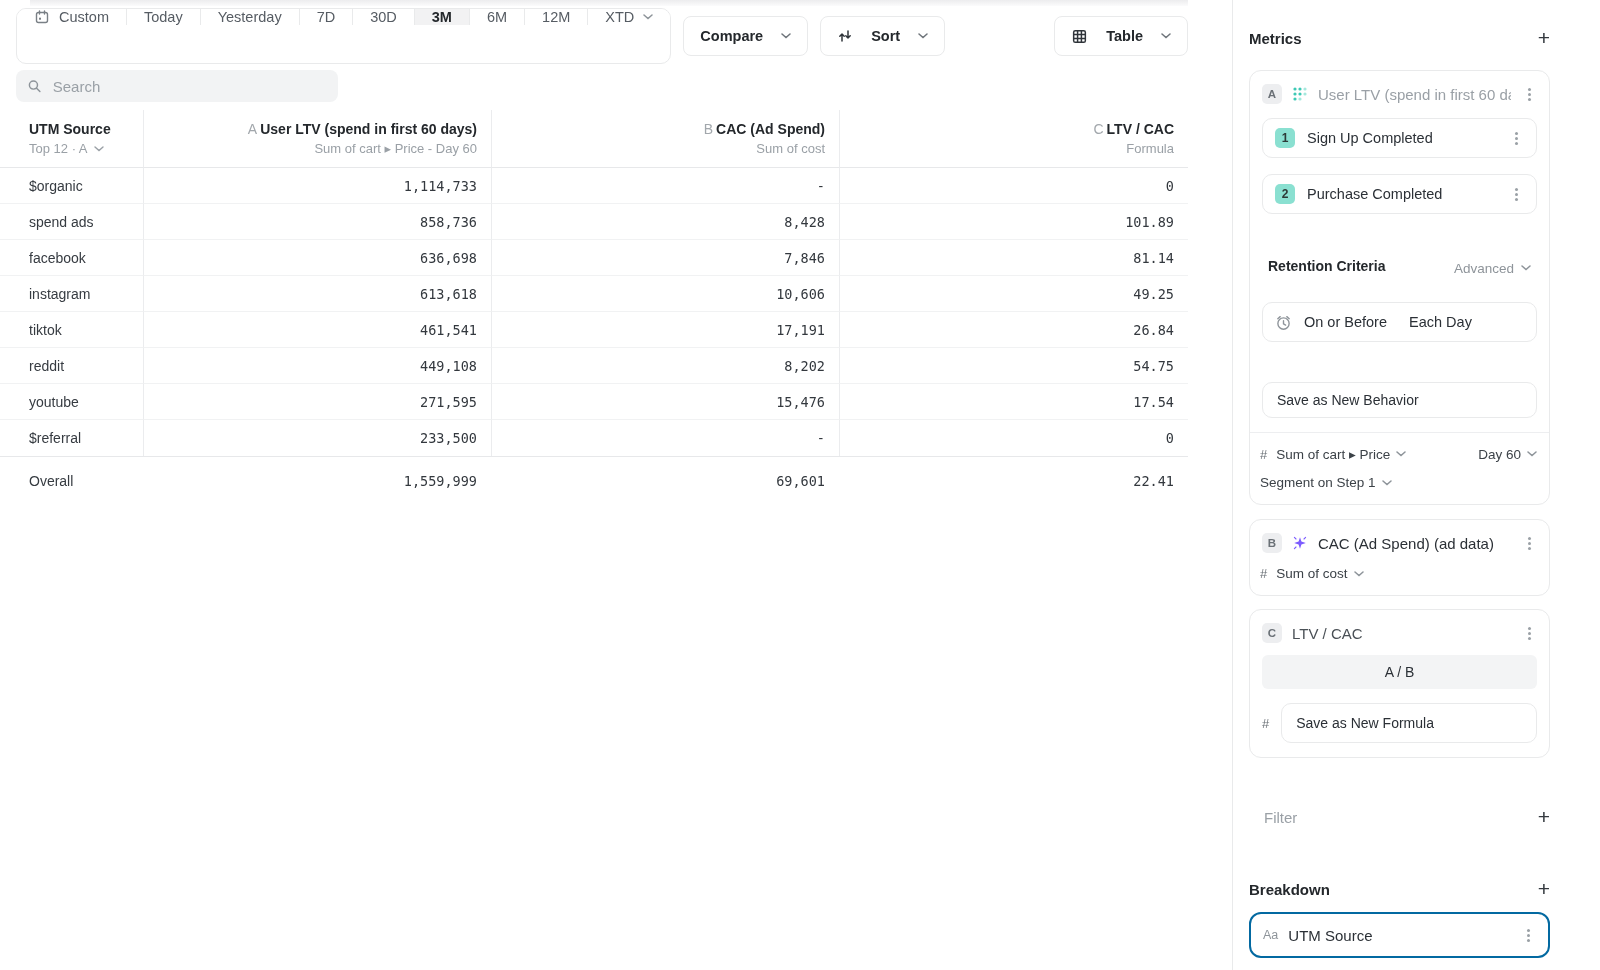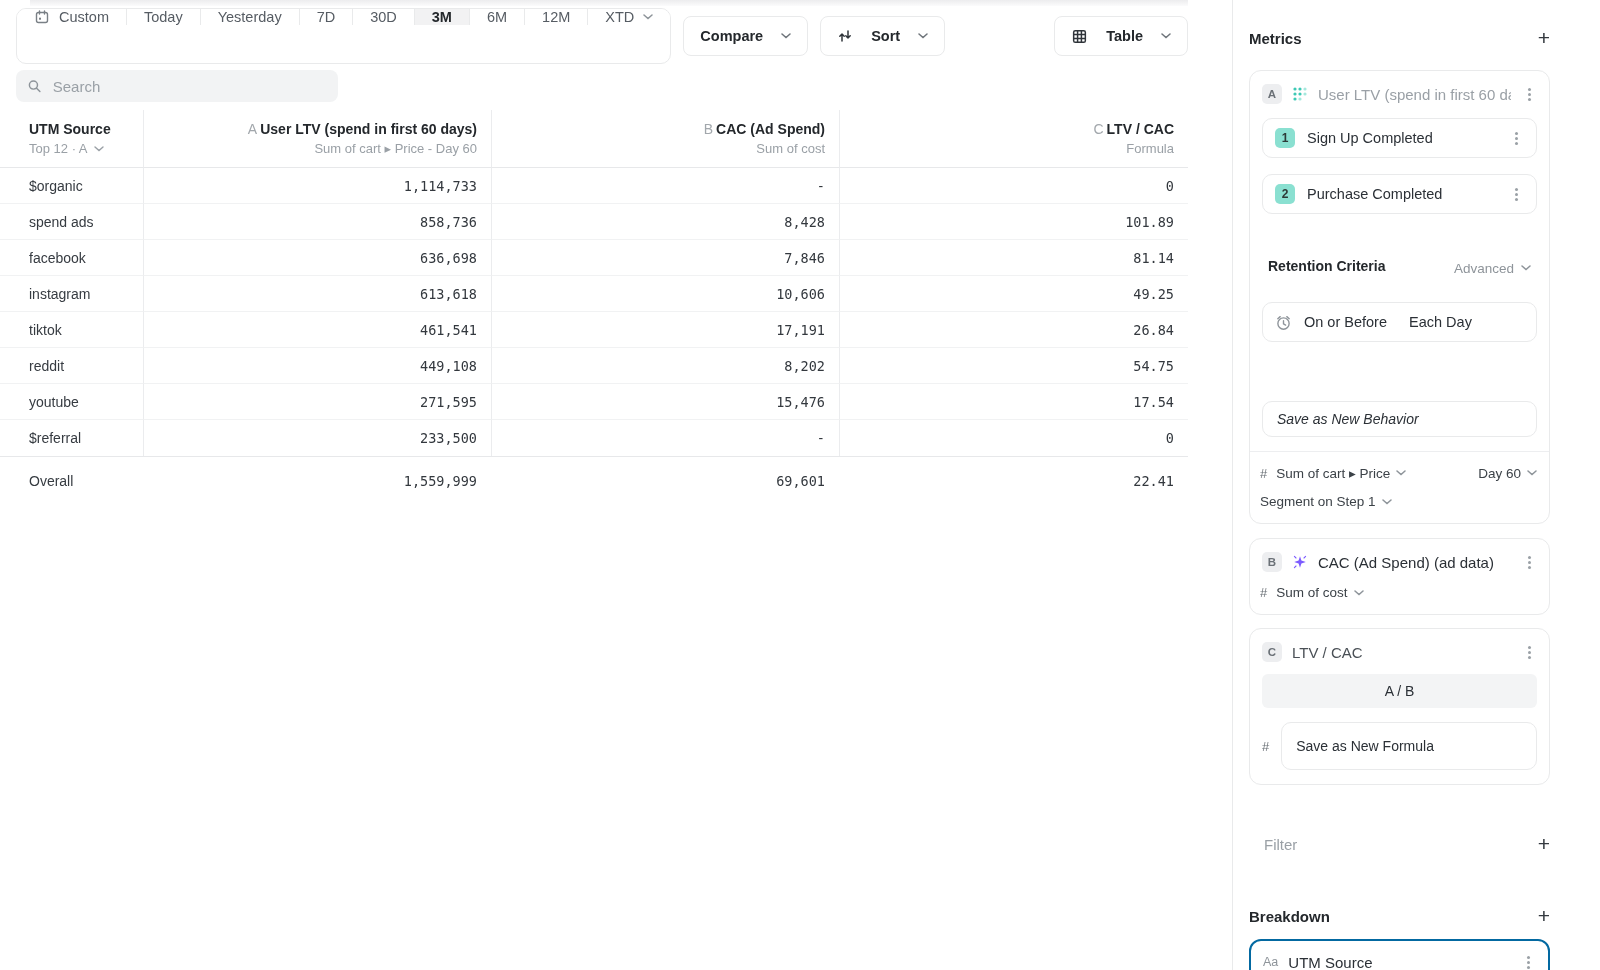--- a/index.html
+++ b/index.html
@@ -84,35 +84,35 @@
   .ret-row { display:flex; justify-content:space-between; margin:44px 18px 0; height:20px;gap:20px; }
   .ret-label { font-size:14px; font-weight:700; color:#24282c; }
   .adv { display:flex; align-items:center; gap:7px; font-size:13.5px; color:#8e949a; cursor:pointer; }
 
   .crit { display:flex; align-items:center; height:40px; border:1px solid #e9eaeb; border-radius:10px;
           margin:24px 12px 0; padding:0 12px; font-size:14.5px; color:#2b3036; cursor:pointer; }
   .crit .when { margin-left:12px; }
   .crit .period { margin-left:22px; }
 
   .save-btn { display:flex; align-items:center; width:calc(100% - 24px); height:36px; border:1px solid #e9eaeb;
-              border-radius:10px; margin:59px 12px 0; padding:0 14px; font-size:14px; color:#2b3036;
-              background:#fff; cursor:pointer;font-style:italic; }
+              border-radius:10px; margin:40px 12px 0; padding:0 14px; font-size:14px; color:#2b3036;
+              background:#fff; cursor:pointer; }
   .divider { border-top:1px solid #edeef0; margin-top:14px; }
 
   .param-row { display:flex; align-items:center; gap:9px; padding:13px 12px 0 10px;
                font-size:13.5px; color:#3c4248; }
   .hash { color:#6b7177; font-size:13px; font-weight:500; }
   .drop { display:flex; align-items:center; gap:6px; cursor:pointer; }
   .seg-row { display:flex; align-items:center; gap:6px; padding:13px 12px 0 10px;
              font-size:13.5px; color:#3c4248; }
 
   .formula { margin:12px 12px 0; height:34px; background:#f3f4f5; border-radius:6px;
              display:flex; align-items:center; padding:0 12px; font-size:14px; color:#2b3036; cursor:text;justify-content:center; }
   .formula-row { display:flex; align-items:center; gap:12px; margin:14px 12px 0; }
-  .save-btn2 { flex:1; display:flex; align-items:center; height:48px; border:1px solid #e9eaeb;
+  .save-btn2 { flex:1; display:flex; align-items:center; height:40px; border:1px solid #e9eaeb;
                border-radius:10px; padding:0 14px; font-size:14px; color:#2b3036; background:#fff; cursor:pointer; }
 
   .filter-row { margin-top:48px; height:22px; }
   .breakdown-row { margin-top:50px; height:22px; }
   .bd-card { margin-top:12px; height:46px; border:2px solid #0369a1; border-radius:12px;
              display:flex; align-items:center; gap:10px; padding:0 12px; }
   .aa { font-size:12.5px; color:#8e949a; }
   .bd-label { font-size:15px; color:#2b3036; flex:1; }
 
   .chev { flex:none; }

